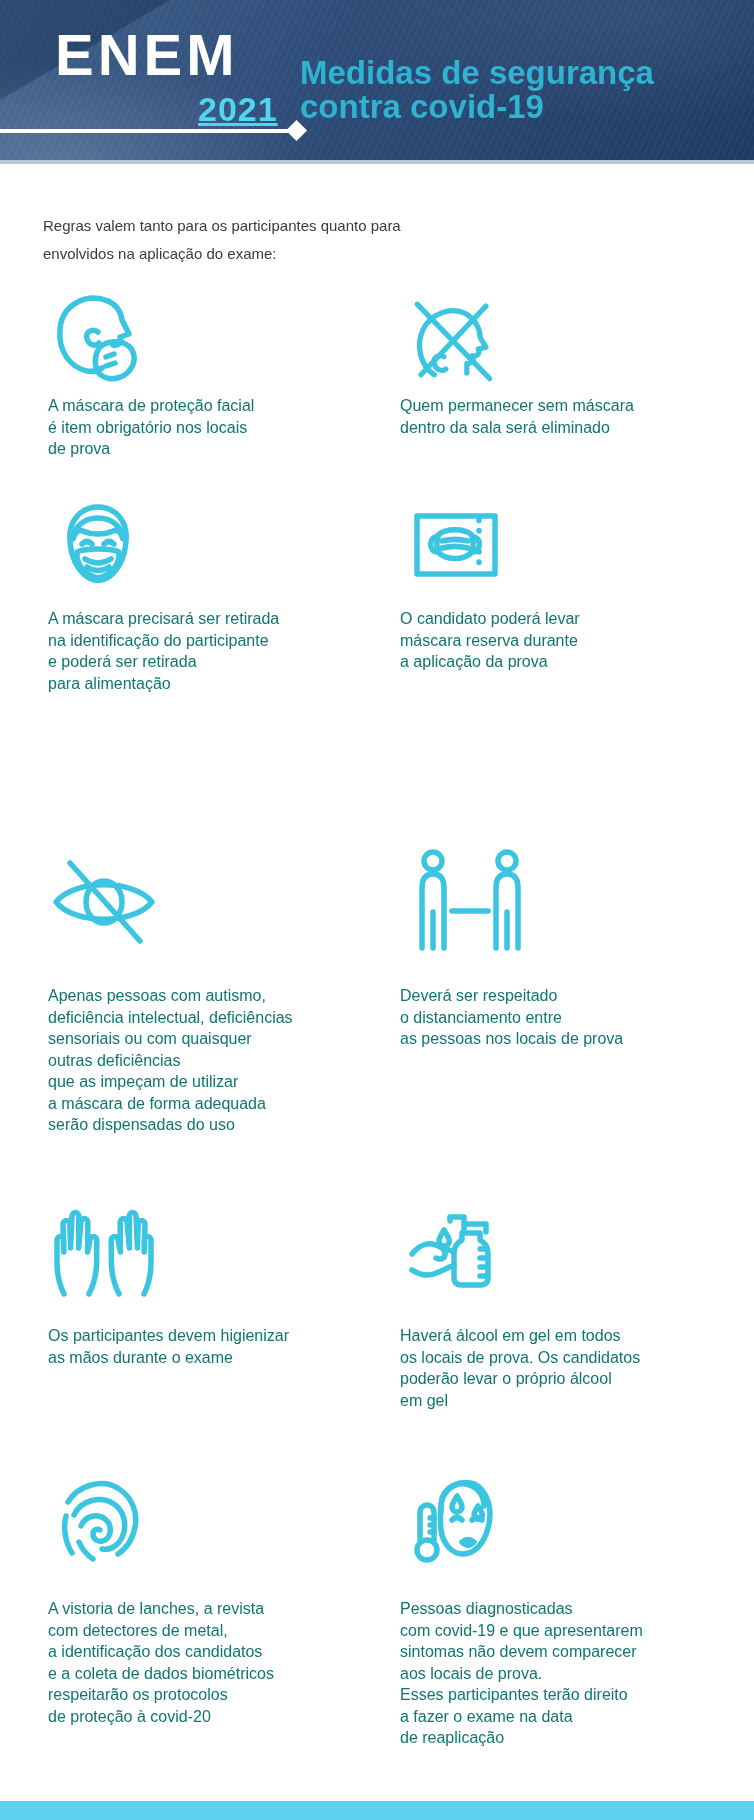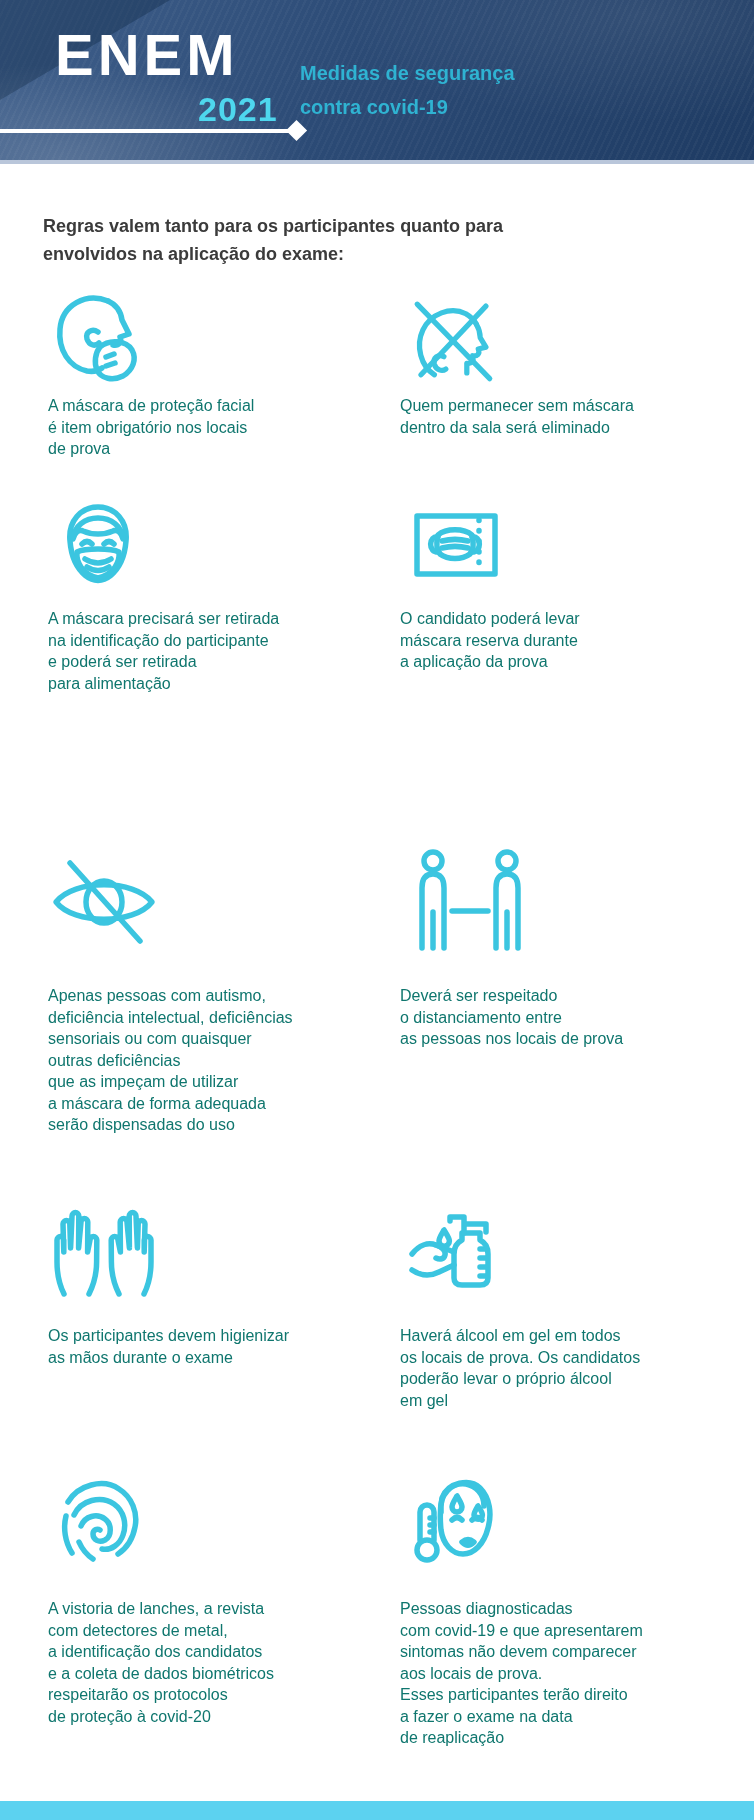--- a/index.html
+++ b/index.html
@@ -13,30 +13,30 @@
   .header:before{content:"";position:absolute;inset:0;
           background:repeating-linear-gradient(115deg,rgba(255,255,255,.035) 0 2px,rgba(0,0,0,0) 2px 6px);}
   .header:after{content:"";position:absolute;inset:0;
           background:radial-gradient(ellipse 420px 160px at 8% 100%,rgba(255,255,255,.16),rgba(255,255,255,0) 60%),
                      radial-gradient(ellipse 500px 180px at 85% 10%,rgba(255,255,255,.07),rgba(255,255,255,0) 60%);}
   .hdr-corner{position:absolute;left:0;top:0;width:170px;height:100px;
           background:#16304f;opacity:.45;clip-path:polygon(0 0,170px 0,0 100px);}
   .logo-name{position:absolute;left:55px;top:26px;color:#ffffff;font-size:58px;font-weight:bold;
           letter-spacing:4px;line-height:1;z-index:3;}
   .logo-year{position:absolute;left:198px;top:92px;color:#4ed7ee;font-size:34px;font-weight:bold;
-          letter-spacing:1px;line-height:1;z-index:3;}
+          letter-spacing:1px;line-height:1;z-index:3;text-decoration:underline;}
   .logo-line{position:absolute;left:0;top:129px;width:289px;height:4px;background:#ffffff;z-index:3;}
   .logo-diamond{position:absolute;left:289px;top:123px;width:15px;height:15px;background:#ffffff;
           transform:rotate(45deg);z-index:3;}
-  .hdr-title{position:absolute;left:300px;top:56px;color:#2fb3d2;font-size:20px;font-weight:bold;
+  .hdr-title{position:absolute;left:300px;top:56px;color:#2fb3d2;font-size:33px;font-weight:bold;
           line-height:34px;white-space:pre-line;z-index:3;}
 
   
   .intro{position:absolute;left:43px;top:212px;width:620px;color:#3b3b3b;
-         font-size:18px;font-weight:700;line-height:28px;white-space:pre-line;}
+         font-size:15px;font-weight:400;line-height:28px;white-space:pre-line;}
 
   
   .cell{position:absolute;width:345px;}
   .icon-slot{display:flex;align-items:flex-start;}
   .cell-text{color:#0f766e;font-size:16px;line-height:21.5px;white-space:pre-line;}
   svg.ic{stroke:#3bc5e0;fill:none;stroke-width:5.5;stroke-linecap:round;stroke-linejoin:round;}
 
   
   .footer{position:absolute;left:0;bottom:0;width:754px;height:19px;background:#5cd2f0;}
 </style>

